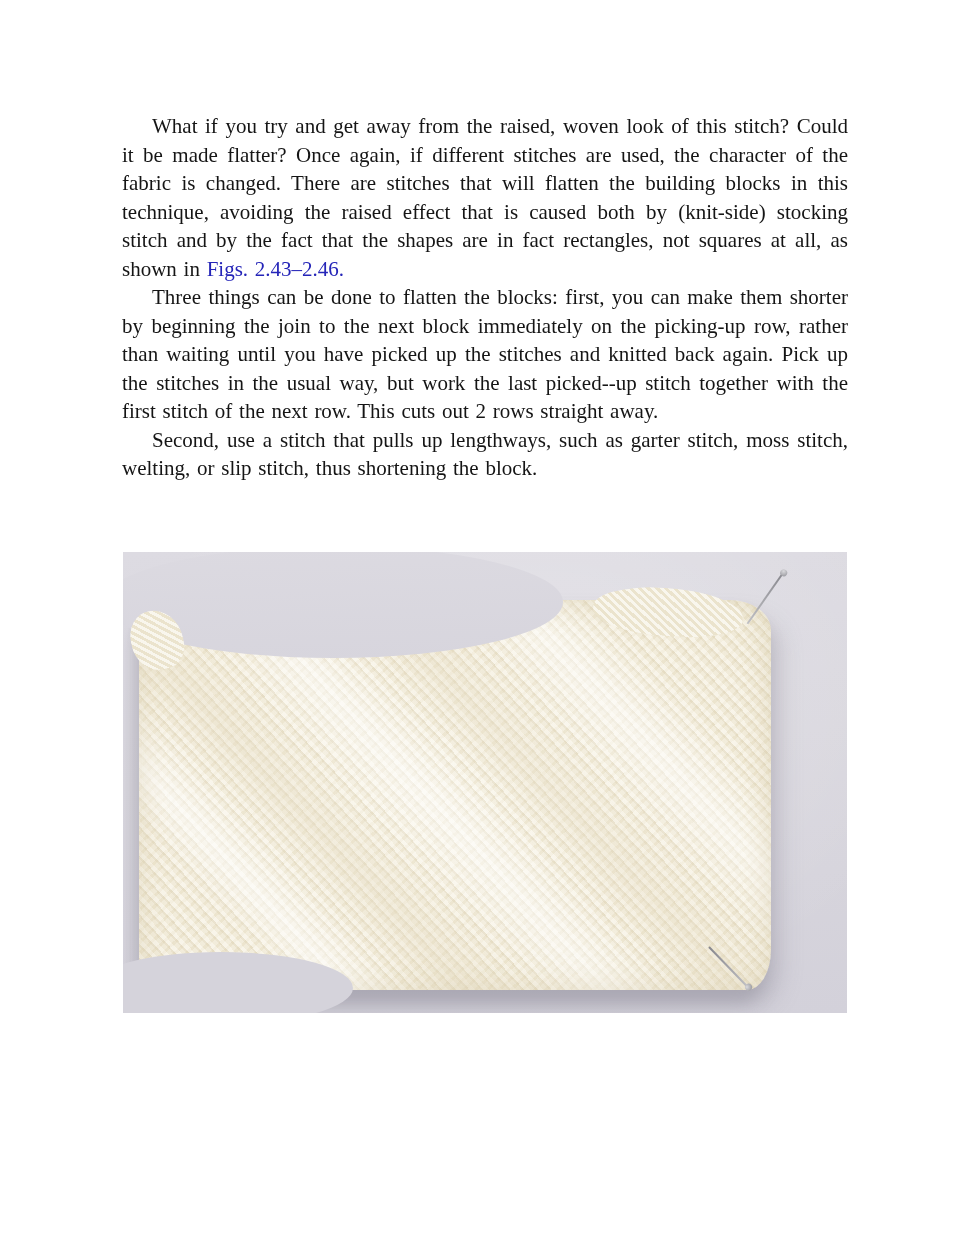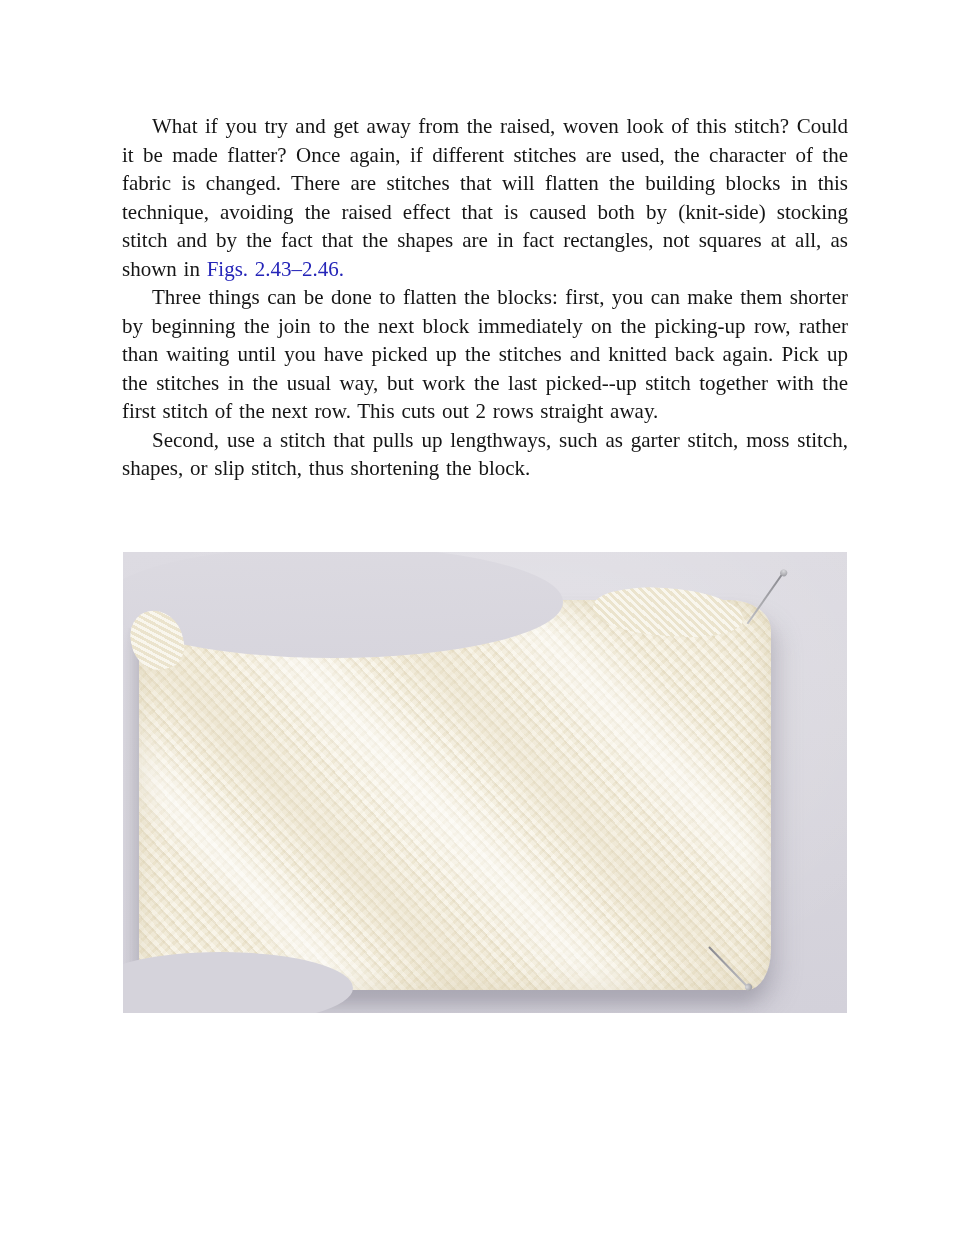--- a/index.html
+++ b/index.html
@@ -141,21 +141,21 @@
   }
 </style>
 </head>
 <body>
 
 <div class="page">
 
   <div class="text-block">
     <p class="para"><span>What if you try and get away from the raised, woven look of this stitch? Could it be made flatter? Once again, if different stitches are used, the character of the fabric is changed. There are stitches that will flatten the building blocks in this technique, avoiding the raised effect that is caused both by (knit-side) stocking stitch and by the fact that the shapes are in fact rectangles, not squares at all, as shown in </span><a class="fig-link">Figs. 2.43–2.46.</a></p>
     <p class="para">Three things can be done to flatten the blocks: first, you can make them shorter by beginning the join to the next block immediately on the picking-up row, rather than waiting until you have picked up the stitches and knitted back again. Pick up the stitches in the usual way, but work the last picked--up stitch together with the first stitch of the next row. This cuts out 2 rows straight away.</p>
-    <p class="para">Second, use a stitch that pulls up lengthways, such as garter stitch, moss stitch, shapes, or slip stitch, thus shortening the block.</p>
+    <p class="para">Second, use a stitch that pulls up lengthways, such as garter stitch, moss stitch, welting, or slip stitch, thus shortening the block.</p>
   </div>
 
   <figure class="photo" title="cream knitted entrelac swatch on a pale grey background, pinned with a silver pin at the top right and another at the bottom right">
     <div class="swatch"></div>
     <div class="edge-cover top-dip"></div>
     <div class="edge-cover bottom-dip"></div>
     <div class="corner-bump bump-top-left"></div>
     <div class="corner-bump bump-top-right"></div>
     <div class="pin pin-top">
       <div class="pin-head at-top"></div>

